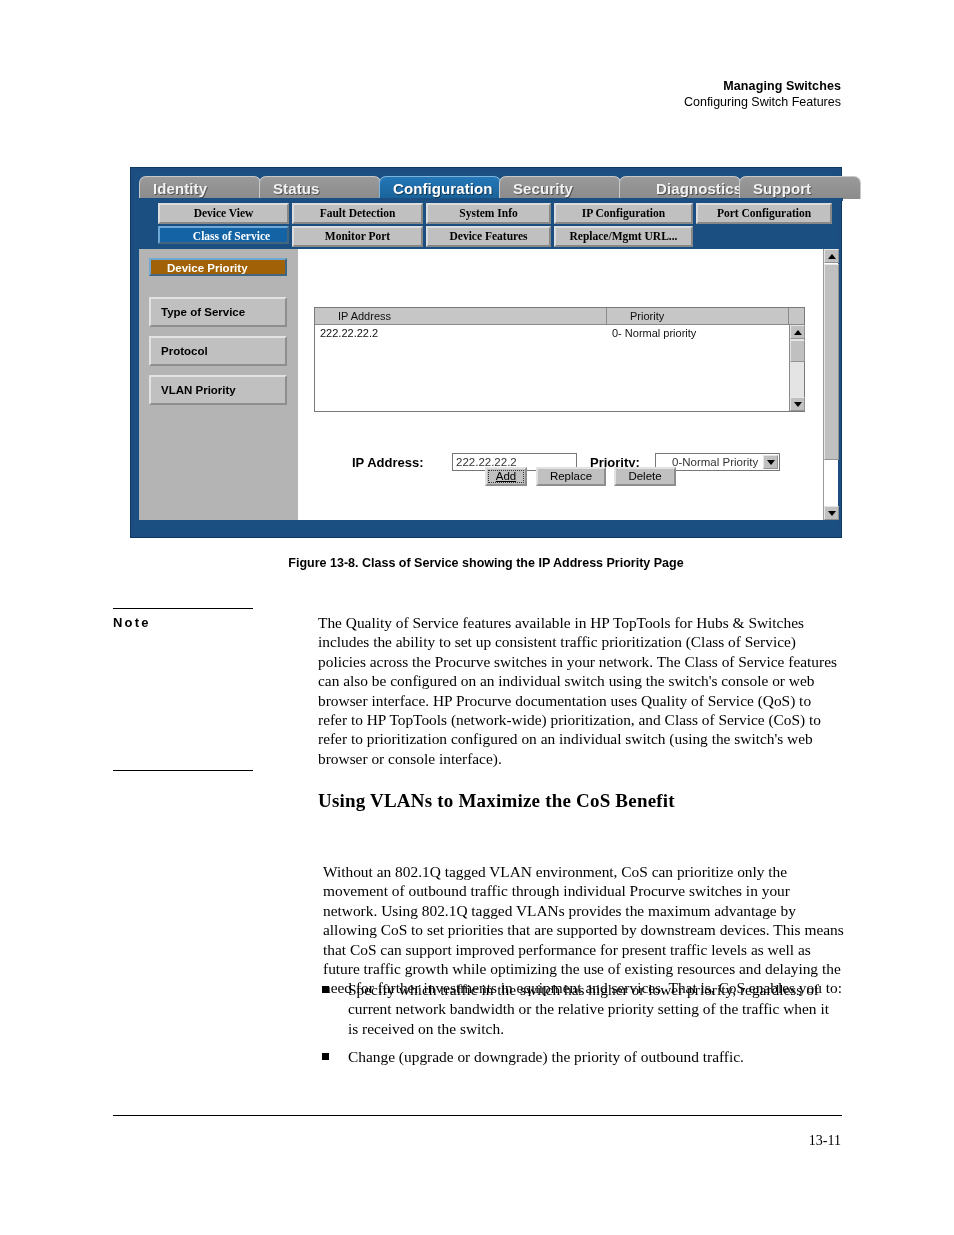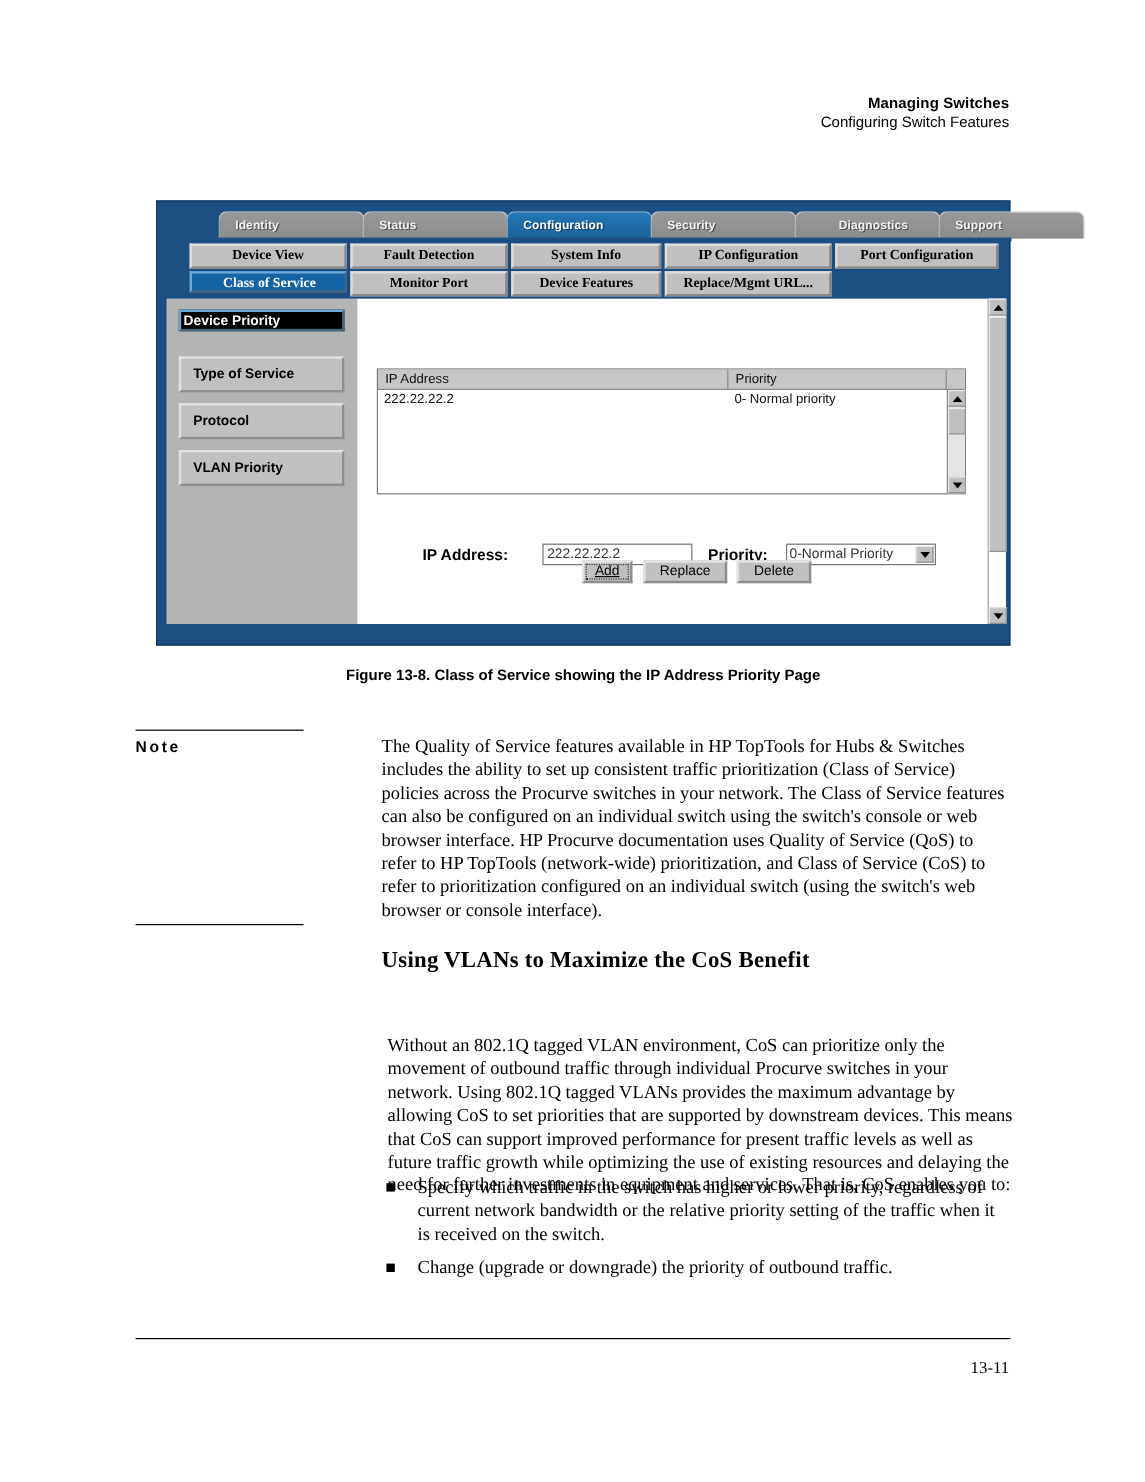--- a/index.html
+++ b/index.html
@@ -20,23 +20,23 @@
   .shot{position:absolute;left:130px;top:167px;width:712px;height:371px;
         background:#1d4d80;border:1px solid #0d3a63;box-sizing:border-box;
         font-family:"Liberation Sans", sans-serif;}
   .shot-inner{position:absolute;left:3px;top:3px;width:704px;height:363px;
               background:#1b4f82;}
 
   
   .tabstrip{position:absolute;left:5px;top:2px;width:704px;height:27px;}
   .tab{position:absolute;top:3px;height:23px;box-sizing:border-box;
        border-radius:7px 7px 0 0;
-       font-size:10px;font-weight:bold;color:#e9e9e9;
+       font-size:15px;font-weight:bold;color:#e9e9e9;
        padding-left:13px;line-height:23px;letter-spacing:.1px;
-       text-shadow:1px 1px 0 rgba(0,0,0,.45);margin-left:43px;}
+       text-shadow:1px 1px 0 rgba(0,0,0,.45);}
   .tab.inactive{background:linear-gradient(#9a9a9a,#8b8b8b);
                 border:1px solid #c9c9c9;border-bottom:none;color:#f2f2f2;}
   .tab.active{background:linear-gradient(#2477b8,#1a6298);
               border:1px solid #7fb4dd;border-bottom:none;color:#ffffff;}
   .tabline{position:absolute;left:0;top:25px;width:704px;height:3px;background:#1b4f82;}
 
   
   .band{position:absolute;left:5px;top:28px;width:699px;height:50px;background:#1b4f82;font-family:Liberation Serif, serif;}
   .navbtn{position:absolute;height:21px;box-sizing:border-box;
           background:#c0c0c0;border:2px outset #dcdcdc;
@@ -44,34 +44,34 @@
           line-height:17px;text-align:center;}
   .navbtn.sel{background:#1464a5;border:2px outset #6ea8d4;color:#fff;}
 
   
   .body{position:absolute;left:5px;top:78px;width:699px;height:271px;background:#ffffff;}
   .sidebar{position:absolute;left:0;top:0;width:159px;height:271px;background:#b4b4b4;}
   .sidebtn{position:absolute;left:10px;width:138px;height:30px;box-sizing:border-box;
            background:#c0c0c0;border:2px outset #e2e2e2;
            font-size:11.5px;font-weight:bold;color:#000;
            line-height:26px;padding-left:10px;}
-  .sidebtn.sel{background:#000000;border:2px outset #6ea8d4;color:#ffffff;}
+  .sidebtn.sel{background:#a16207;border:2px outset #6ea8d4;color:#ffffff;}
 
   .content{position:absolute;left:159px;top:0;width:540px;height:271px;background:#fff;}
   .panel-title{position:absolute;left:0;top:20px;width:524px;text-align:center;
                font-size:14px;font-weight:bold;color:#000;
                font-family:"Liberation Sans", sans-serif;}
 
   
   .tbl{position:absolute;left:16px;top:58px;width:491px;height:105px;
        border:1px solid #7a7a7a;box-sizing:border-box;background:#fff;}
   .thead{position:absolute;left:0;top:0;width:100%;height:17px;background:#c6c6c6;
          border-bottom:1px solid #8a8a8a;box-sizing:border-box;}
   .th{position:absolute;top:0;height:16px;line-height:16px;font-size:11px;color:#111;
-      padding-left:6px;box-sizing:border-box;}
+      padding-left:23px;box-sizing:border-box;}
   .th.c1{left:0;width:292px;border-right:1px solid #8a8a8a;}
   .th.c2{left:292px;width:182px;border-right:1px solid #8a8a8a;}
   .th.c3{left:474px;width:15px;}
   .trow{position:absolute;left:0;top:18px;width:474px;height:15px;}
   .td{position:absolute;top:0;height:15px;line-height:15px;font-size:11px;color:#111;padding-left:5px;}
   .td.c1{left:0;width:292px;}
   .td.c2{left:292px;width:182px;}
   .tsb{position:absolute;right:0;top:17px;width:15px;height:86px;background:#e4e4e4;
        border-left:1px solid #8a8a8a;box-sizing:border-box;}
   .sbarrow{position:absolute;left:0;width:15px;height:14px;background:#c0c0c0;
@@ -83,21 +83,21 @@
   .tri.up{border-left:4px solid transparent;border-right:4px solid transparent;border-bottom:5px solid #000;}
   .tri.dn{border-left:4px solid transparent;border-right:4px solid transparent;border-top:5px solid #000;}
 
   
   .frm{position:absolute;left:16px;top:204px;width:500px;height:22px;}
   .lbl{position:absolute;top:2px;font-size:13px;font-weight:bold;color:#000;
        font-family:"Liberation Sans", sans-serif;}
   .txtin{position:absolute;height:18px;background:#fff;border:1px solid #767676;
          box-sizing:border-box;font-size:11.5px;color:#333;line-height:17px;padding-left:3px;}
   .sel{position:absolute;height:18px;background:#fff;border:1px solid #767676;
-       box-sizing:border-box;font-size:11.5px;color:#333;line-height:17px;padding-left:2px;}
+       box-sizing:border-box;font-size:11.5px;color:#333;line-height:17px;padding-left:16px;}
   .selarrow{position:absolute;right:1px;top:1px;width:15px;height:14px;background:#c0c0c0;
             border:1px outset #e6e6e6;box-sizing:border-box;}
 
   .actrow{position:absolute;left:16px;top:218px;width:500px;height:22px;}
   .actbtn{position:absolute;top:0;height:19px;box-sizing:border-box;background:#c0c0c0;
           border:2px outset #e2e2e2;font-size:11.5px;color:#000;line-height:15px;text-align:center;
           font-family:"Liberation Sans", sans-serif;}
   .actbtn.focus{border:2px outset #e2e2e2;outline:1px dotted #333;outline-offset:-4px;}
 
   

